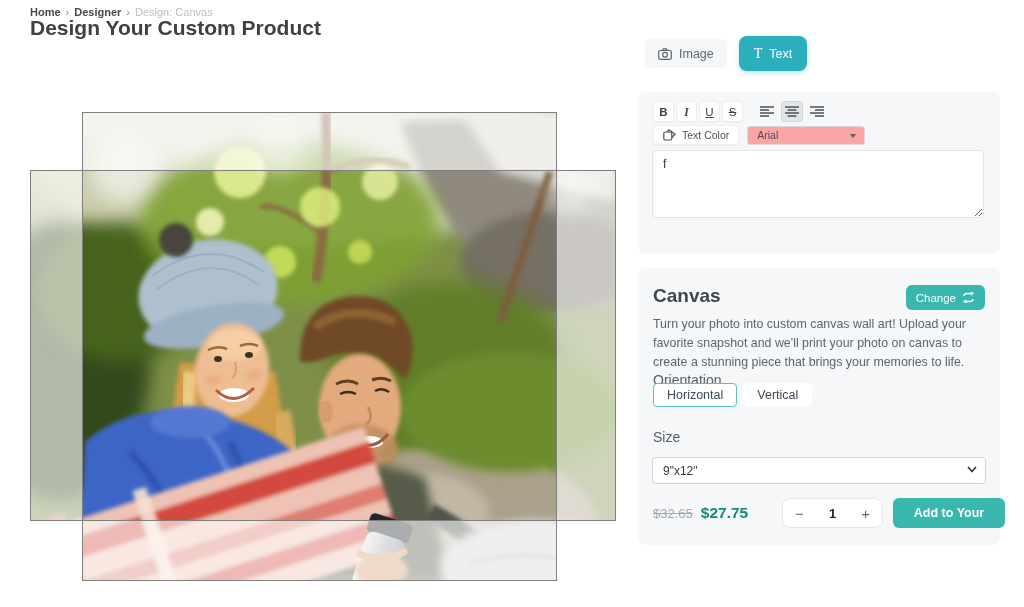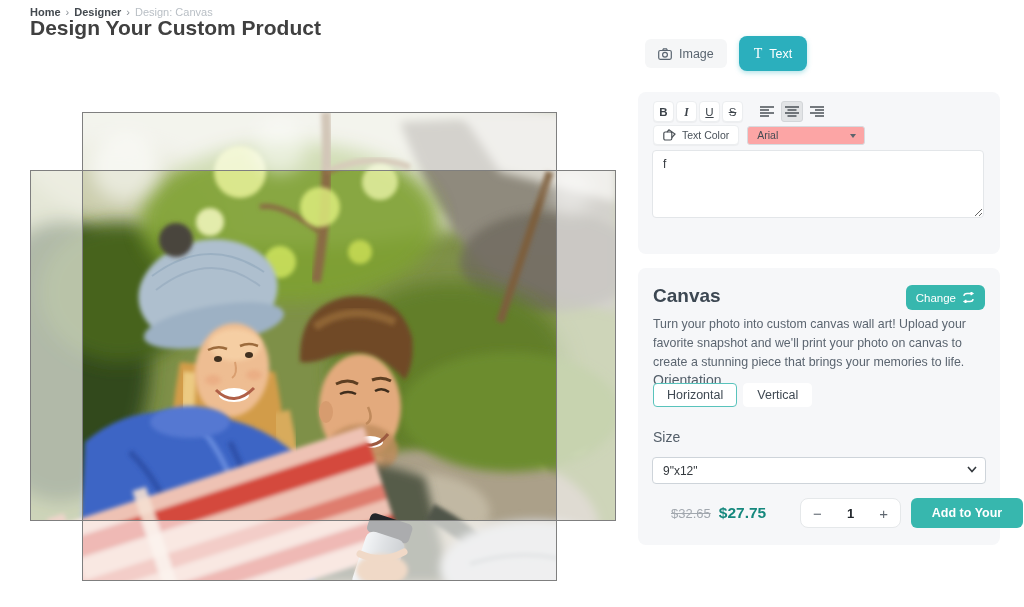--- a/index.html
+++ b/index.html
@@ -64,21 +64,21 @@
   .label-orientation { top:104px; }
   .label-size { top:161px; }
   .orient-row { position:absolute; left:15px; top:115px; display:flex; gap:6px; }
   .orient-btn { height:24px; background:#fff; border:1px solid #fff; border-radius:4px; font-size:12.5px; color:#3f4953; padding:0 13px; cursor:pointer; font-family:"Liberation Sans", sans-serif; }
   .orient-btn.selected { border-color:#59c3bc; }
   .size-select-wrap { position:absolute; left:14px; top:189px; width:334px; height:27px; }
   .size-select { width:100%; height:100%; appearance:none; -webkit-appearance:none; background:#fff; border:1px solid #ced4da; border-radius:4px;
     font-size:12px; color:#33383d; padding:0 10px; font-family:"Liberation Sans", sans-serif; cursor:pointer; }
   .size-caret { position:absolute; right:9px; top:9px; pointer-events:none; }
 
-  .price-row { position:absolute; left:33px; top:230px; width:332px; height:30px; display:flex; align-items:center; }
+  .price-row { position:absolute; left:15px; top:230px; width:332px; height:30px; display:flex; align-items:center; }
   .price-old { font-size:13px; color:#a2a8af; text-decoration:line-through; margin-right:8px; }
   .price-sale { font-size:15.5px; font-weight:700; color:#15887d; }
   .qty-stepper { position:absolute; left:129px; top:0; width:101px; height:30px; background:#fff; border:1px solid #e5e8ea; border-radius:8px;
     display:flex; align-items:center; justify-content:space-between; padding:0 12px; }
   .qty-btn { font-size:15px; color:#5f6770; cursor:pointer; line-height:1; background:none; border:none; font-family:"Liberation Sans", sans-serif; }
   .qty-value { font-size:13px; font-weight:700; color:#23282d; }
   .add-cart-btn { position:absolute; left:240px; top:0; width:112px; height:30px; background:#37b7ae; border:none; border-radius:6px;
     color:#fff; font-size:12.5px; font-weight:700; cursor:pointer; font-family:"Liberation Sans", sans-serif; }
 </style>
 </head>

